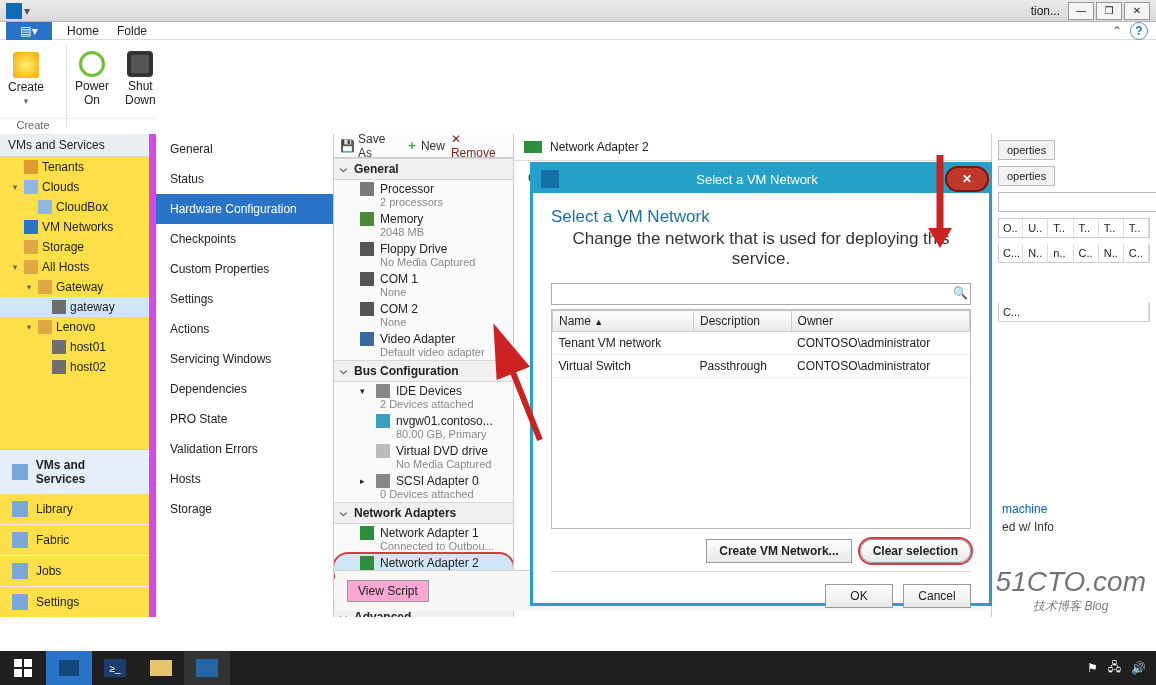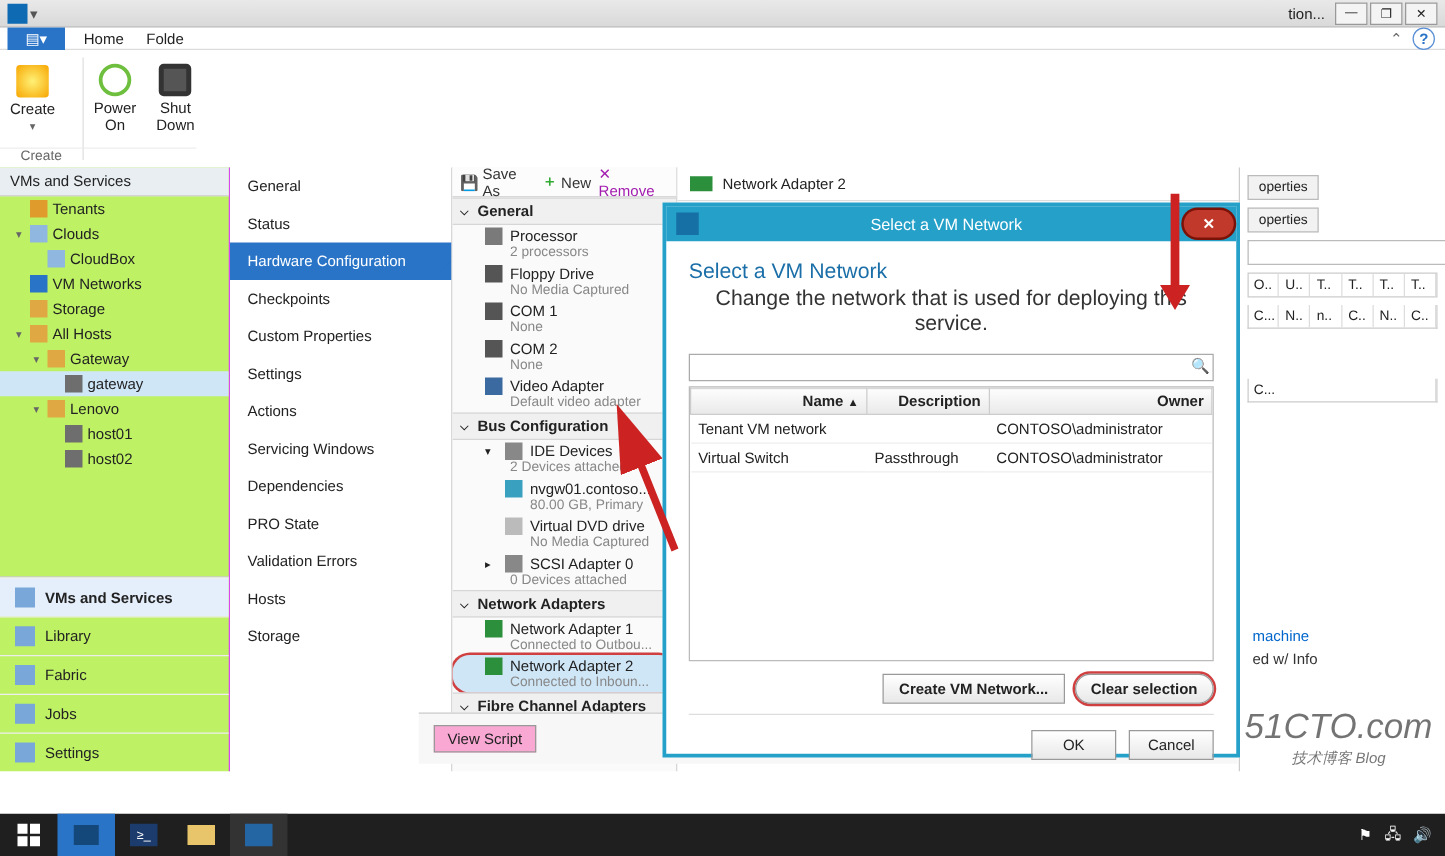--- a/index.html
+++ b/index.html
@@ -15,41 +15,41 @@
   .ribbon-row{height:18px;display:flex;align-items:center;border-bottom:1px solid #dcdcdc;}
   .ribbon-row .filebtn{width:46px;height:18px;background:#2a74c7;color:#fff;display:flex;align-items:center;justify-content:center;margin:0 6px;}
   .ribbon-row .tab{padding:0 9px;}
   .rb-item{display:flex;flex-direction:column;align-items:center;justify-content:center;padding:4px 8px;gap:2px;}
   .rb-item .ic{width:26px;height:26px;border-radius:3px;}
   .rb-sep{width:1px;background:#e0e0e0;margin:6px 0;}
   .rb-foot{height:16px;font-size:11px;color:#666;text-align:center;border-top:1px solid #eee;}
   .rb-group{display:flex;flex-direction:column;}
   
   .cols{display:flex;height:calc(100% - 22px - 18px - 94px - 34px);}
-  .navpane{width:184px;border-right:1px solid #d946ef;background:#bef264;display:flex;flex-direction:column;}
+  .navpane{width:156px;border-right:7px solid #d946ef;background:#fde047;display:flex;flex-direction:column;}
   .nav-head{background:#e9eef3;padding:4px 8px;font-size:12px;border-bottom:1px solid #d4d4d4;}
   .tree{flex:1;overflow:auto;}
   .tree .node{display:flex;align-items:center;gap:4px;padding:3px 4px 3px 10px;white-space:nowrap;}
   .tree .node .tw{width:10px;text-align:center;color:#666;font-size:9px;}
   .tree .ico{width:14px;height:14px;display:inline-block;}
   .tree .sel{background:#cfe6f7;}
   .tree .l1{padding-left:10px;} .tree .l2{padding-left:24px;} .tree .l3{padding-left:38px;}
   .bottomnav{border-top:1px solid #ccc;}
   .bottomnav .bn{display:flex;align-items:center;gap:8px;padding:7px 12px;border-top:1px solid #eee;}
   .bottomnav .bn.sel{background:#e5eefb;font-weight:600;}
   
   .settingspane{width:178px;border-right:1px solid #ccc;background:#fff;}
   .settingspane .sitem{padding:8px 14px;border:0;}
   .settingspane .sitem.sel{background:#2a74c7;color:#fff;position:relative;}
   .settingspane .sitem.sel:after{content:"";position:absolute;right:-9px;top:50%;transform:translateY(-50%);border:9px solid transparent;border-left-color:#2a74c7;}
   
   .hwtree{width:180px;border-right:1px solid #ccc;background:#fafafa;display:flex;flex-direction:column;}
   .toolbar{height:24px;display:flex;align-items:center;border-bottom:1px solid #ccc;padding:0 6px;gap:6px;font-size:12px;background:#fcfcfc;}
   .toolbar .tbtn{display:flex;align-items:center;gap:3px;color:#333;}
-  .toolbar .tbtn.dis{color:#a21caf;}
+  .toolbar .tbtn.dis{color:#7f1d1d;}
   .cattitle{display:flex;align-items:center;gap:4px;padding:3px 6px;font-weight:600;border-top:1px solid #d6d6d6;border-bottom:1px solid #d6d6d6;background:#f0f0f0;}
   .chev{width:10px;font-size:9px;}
   .hnode{padding:2px 4px 2px 26px;}
   .hnode .t{font-size:12px;}
   .hnode .s{font-size:11px;color:#888;}
   .hnode.sel{background:#cfe6f7;}
   .hnode .row{display:flex;align-items:center;gap:6px;}
   .hnode .ic{width:14px;height:14px;display:inline-block;}
   
   .detail{flex:1;display:flex;flex-direction:column;border-right:1px solid #ccc;background:#fff;}
@@ -78,21 +78,21 @@
   .modal .mclose{width:40px;height:22px;background:#c0392b;color:#fff;display:flex;align-items:center;justify-content:center;margin-right:2px;font-weight:bold;}
   .mclose{box-shadow:0 0 0 2px #7a1208;}
   .modal .mbody{padding:14px 18px;}
   .mh1{color:#1b6fa8;font-size:17px;margin-bottom:2px;}
   .msub{font-size:17px;color:#333;margin-bottom:14px;text-align:center;}
   .search{position:relative;}
   .search input{width:100%;height:22px;border:1px solid #aaa;padding:0 24px 0 6px;}
   .search .sic{position:absolute;right:4px;top:3px;width:14px;height:14px;color:#1b6fa8;}
   .grid{border:1px solid #bbb;margin-top:4px;height:220px;overflow:auto;}
   .grid table{width:100%;border-collapse:collapse;font-size:12px;}
-  .grid th{background:linear-gradient(#fdfdfd,#e9e9e9);border:1px solid #ccc;text-align:right;padding:3px 6px;font-weight:bold;}
+  .grid th{background:linear-gradient(#fdfdfd,#e9e9e9);border:1px solid #ccc;text-align:left;padding:3px 6px;font-weight:normal;}
   .grid td{padding:4px 6px;border-bottom:1px solid #eee;}
   .dlgbtns{display:flex;justify-content:flex-end;gap:8px;margin-top:10px;font-weight:bold;}
   .dlgbtns2{display:flex;justify-content:flex-end;gap:10px;margin-top:8px;border-top:1px solid #ddd;padding-top:12px;}
   
   .vsrow{position:absolute;left:335px;right:166px;bottom:40px;display:flex;align-items:center;padding:8px 12px;border-top:1px solid #ccc;background:#f7f7f7;}
   .viewscript{border:1px solid #999;padding:3px 10px;background:#f9a8d4;}
   
   .taskbar{position:absolute;bottom:0;left:0;right:0;height:34px;background:#1f1f1f;display:flex;align-items:center;}
   .taskbar .tb{width:46px;height:34px;display:flex;align-items:center;justify-content:center;}
   .taskbar .right{margin-left:auto;display:flex;align-items:center;gap:10px;padding-right:10px;color:#fff;}
@@ -279,20 +279,27 @@
           <div class="cattitle">
             <span class="chev">⌵</span>
             <b>General</b>
           </div>
           <div class="hnode">
             <div class="row">
               <span class="ic" style="background:#7a7a7a"></span>
               <span class="t">Processor</span>
             </div>
             <div class="s" style="padding-left:20px">2 processors</div>
+          </div>
+          <div class="hnode">
+            <div class="row">
+              <span class="ic" style="background:#4a8a3a"></span>
+              <span class="t">Memory</span>
+            </div>
+            <div class="s" style="padding-left:20px">2048 MB</div>
           </div>
           <div class="hnode">
             <div class="row">
               <span class="ic" style="background:#555"></span>
               <span class="t">Floppy Drive</span>
             </div>
             <div class="s" style="padding-left:20px">No Media Captured</div>
           </div>
           <div class="hnode">
             <div class="row">

